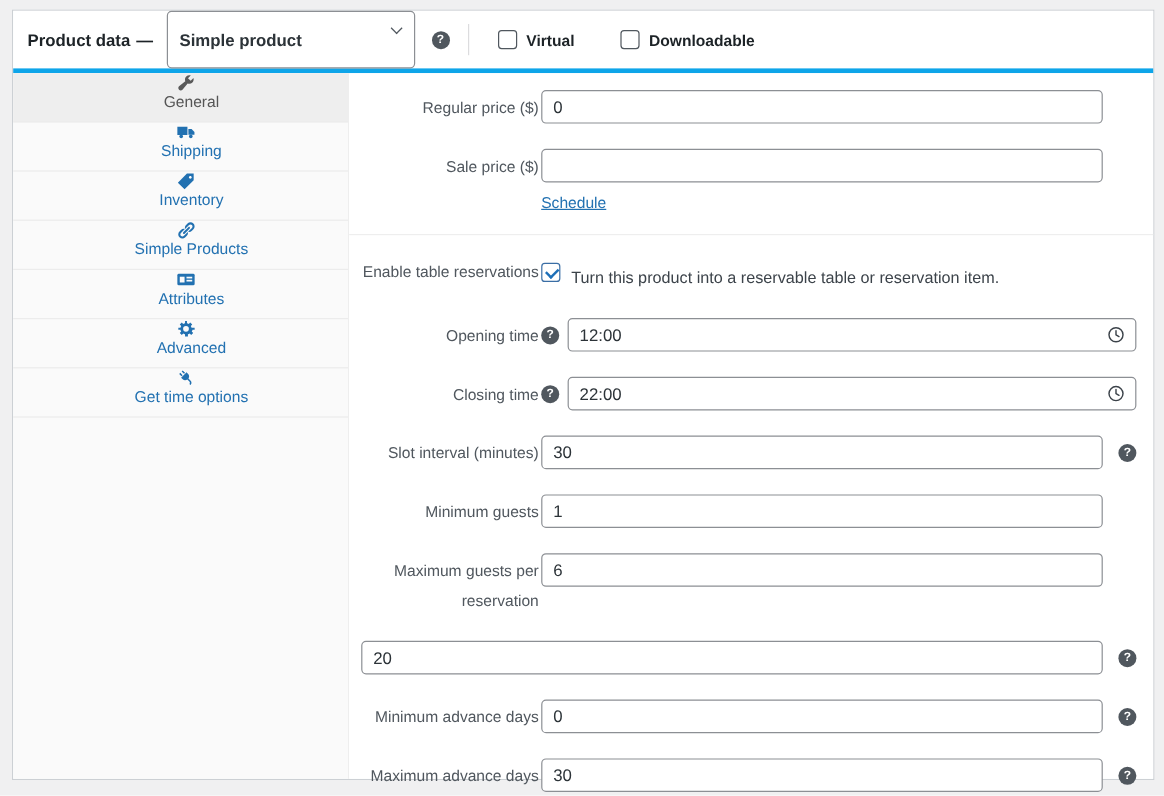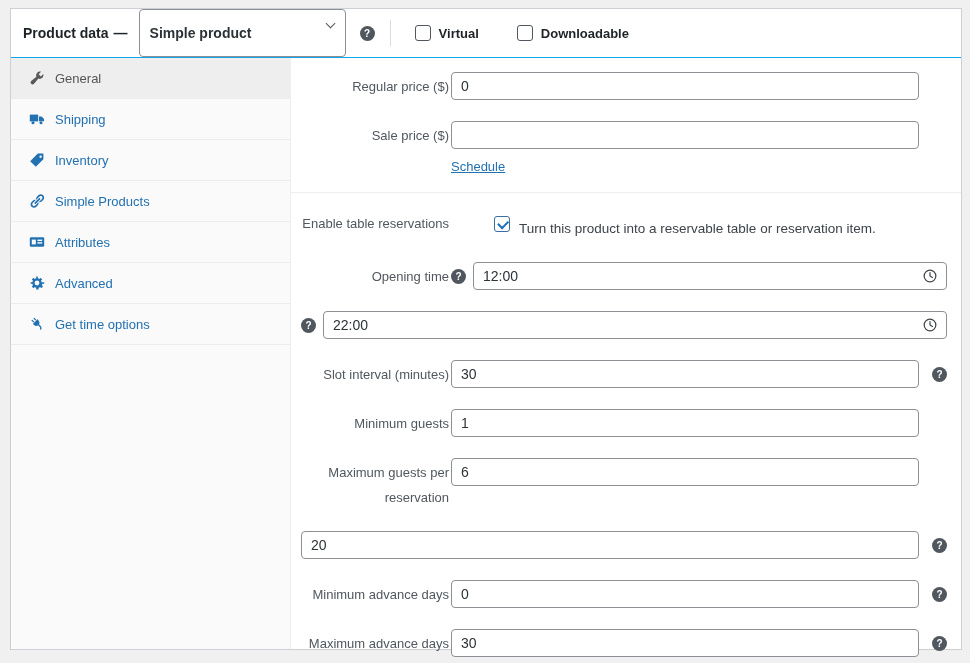--- a/index.html
+++ b/index.html
@@ -8,21 +8,21 @@
     width:970px; height:663px; position:relative; overflow:hidden;
     background:#f0f0f1; font-family:"Liberation Sans", sans-serif;
   }
   .metabox {
     position:absolute; left:10px; top:8px; width:952px; height:642px;
     background:#fff; border:1px solid #ccd0d4; display:flex; flex-direction:column;
   }
   
   .mb-header {
     flex:0 0 47px; display:flex; align-items:center; padding:0 12px;
-    border-bottom:1px solid #0ea5e9; background:#fff;
+    border-bottom:4px solid #0ea5e9; background:#fff;
   }
   .pd-title { font-size:14px; font-weight:bold; color:#1d2327; }
   .pd-dash { font-size:14px; font-weight:bold; color:#1d2327; margin-left:5px; }
   .sel-wrap { position:relative; margin-left:11px; }
   .type-select {
     appearance:none; -webkit-appearance:none; height:48px; width:207px;
     border:1px solid #8c8f94; border-radius:4px; background:#fff;
     font-family:"Liberation Sans",sans-serif; font-size:14px; font-weight:bold;
     color:#2c3338; padding:0 30px 0 10px; cursor:pointer;
   }
@@ -50,21 +50,21 @@
     border-left:2px solid #1d6fb8; border-bottom:2px solid #1d6fb8; transform:rotate(-45deg);
   }
   
   .mb-body { flex:1; display:flex; min-height:0; }
   ul.tabs {
     flex:0 0 280px; width:280px; margin:0; padding:0; list-style:none;
     background:#fafafa; border-right:1px solid #eeeeee;
   }
   li.tab {
     display:flex; align-items:center; height:41px; padding-left:18px;
-    border-bottom:1px solid #ececec; color:#2271b1; font-size:13px; cursor:pointer;
+    border-bottom:1px solid #ececec; color:#2271b1; font-size:13px; cursor:pointer;flex-direction:column;
   }
   li.tab.active { background:#eeeeee; color:#555; }
   .tab-ico { width:16px; height:16px; margin-right:10px; flex:0 0 16px; display:flex; }
   .tab-ico svg { width:16px; height:16px; }
   li.tab .ico-blue { fill:#2271b1; }
   li.tab.active .ico-main { fill:#595959; }
   
   .panel { flex:1; padding:14px 14px 0 10px; min-width:0; background:#fff; }
   .frow { display:flex; align-items:flex-start; margin-bottom:21px; }
   .flabel {
@@ -81,21 +81,21 @@
   }
   .plain .tin { margin-right:28px; }
   .tip-right { margin-left:13px; }
   .tip-left { margin-right:7px; }
   .time-wrap { position:relative; flex:1; }
   .time-wrap .tin { }
   .clock { position:absolute; right:9px; top:6px; width:16px; height:16px; pointer-events:none; }
   .sched-row { margin:8px 0 17px 150px; }
   .sched-link { font-size:13px; color:#2271b1; text-decoration:underline; cursor:pointer; }
   .opt-sep { border:0; border-top:1px solid #eee; margin:0 -14px 17px -10px; }
-  .cbrow { margin-bottom:25px; align-items:center;gap:43px; }
+  .cbrow { margin-bottom:25px; align-items:center; }
   .cb-desc { font-size:13.5px; color:#3c434a; margin-left:9px; line-height:16px;margin-top:11px; }
 </style>
 </head>
 <body>
 
 <div class="metabox">
 
   <div class="mb-header">
     <span class="pd-title">Product data</span>
     <span class="pd-dash">—</span>
@@ -225,20 +225,21 @@
             <input class="tin" value="12:00" style="">
             <svg class="clock" viewBox="0 0 20 20">
                 <circle cx="10" cy="10" r="7.3" fill="none" stroke="#3c434a" stroke-width="1.5"></circle>
                 <path d="M10 5.8V10l3.1 1.8" fill="none" stroke="#3c434a" stroke-width="1.5" stroke-linecap="round"></path>
               </svg>
           </span>
         </div>
       </div>
 
       <div class="frow">
+        <label class="flabel">Closing time</label>
         <div class="fctrl">
           <span class="tip tip-left">?</span>
           <span class="time-wrap">
             <input class="tin" value="22:00" style="">
             <svg class="clock" viewBox="0 0 20 20">
                 <circle cx="10" cy="10" r="7.3" fill="none" stroke="#3c434a" stroke-width="1.5"></circle>
                 <path d="M10 5.8V10l3.1 1.8" fill="none" stroke="#3c434a" stroke-width="1.5" stroke-linecap="round"></path>
               </svg>
           </span>
         </div>

